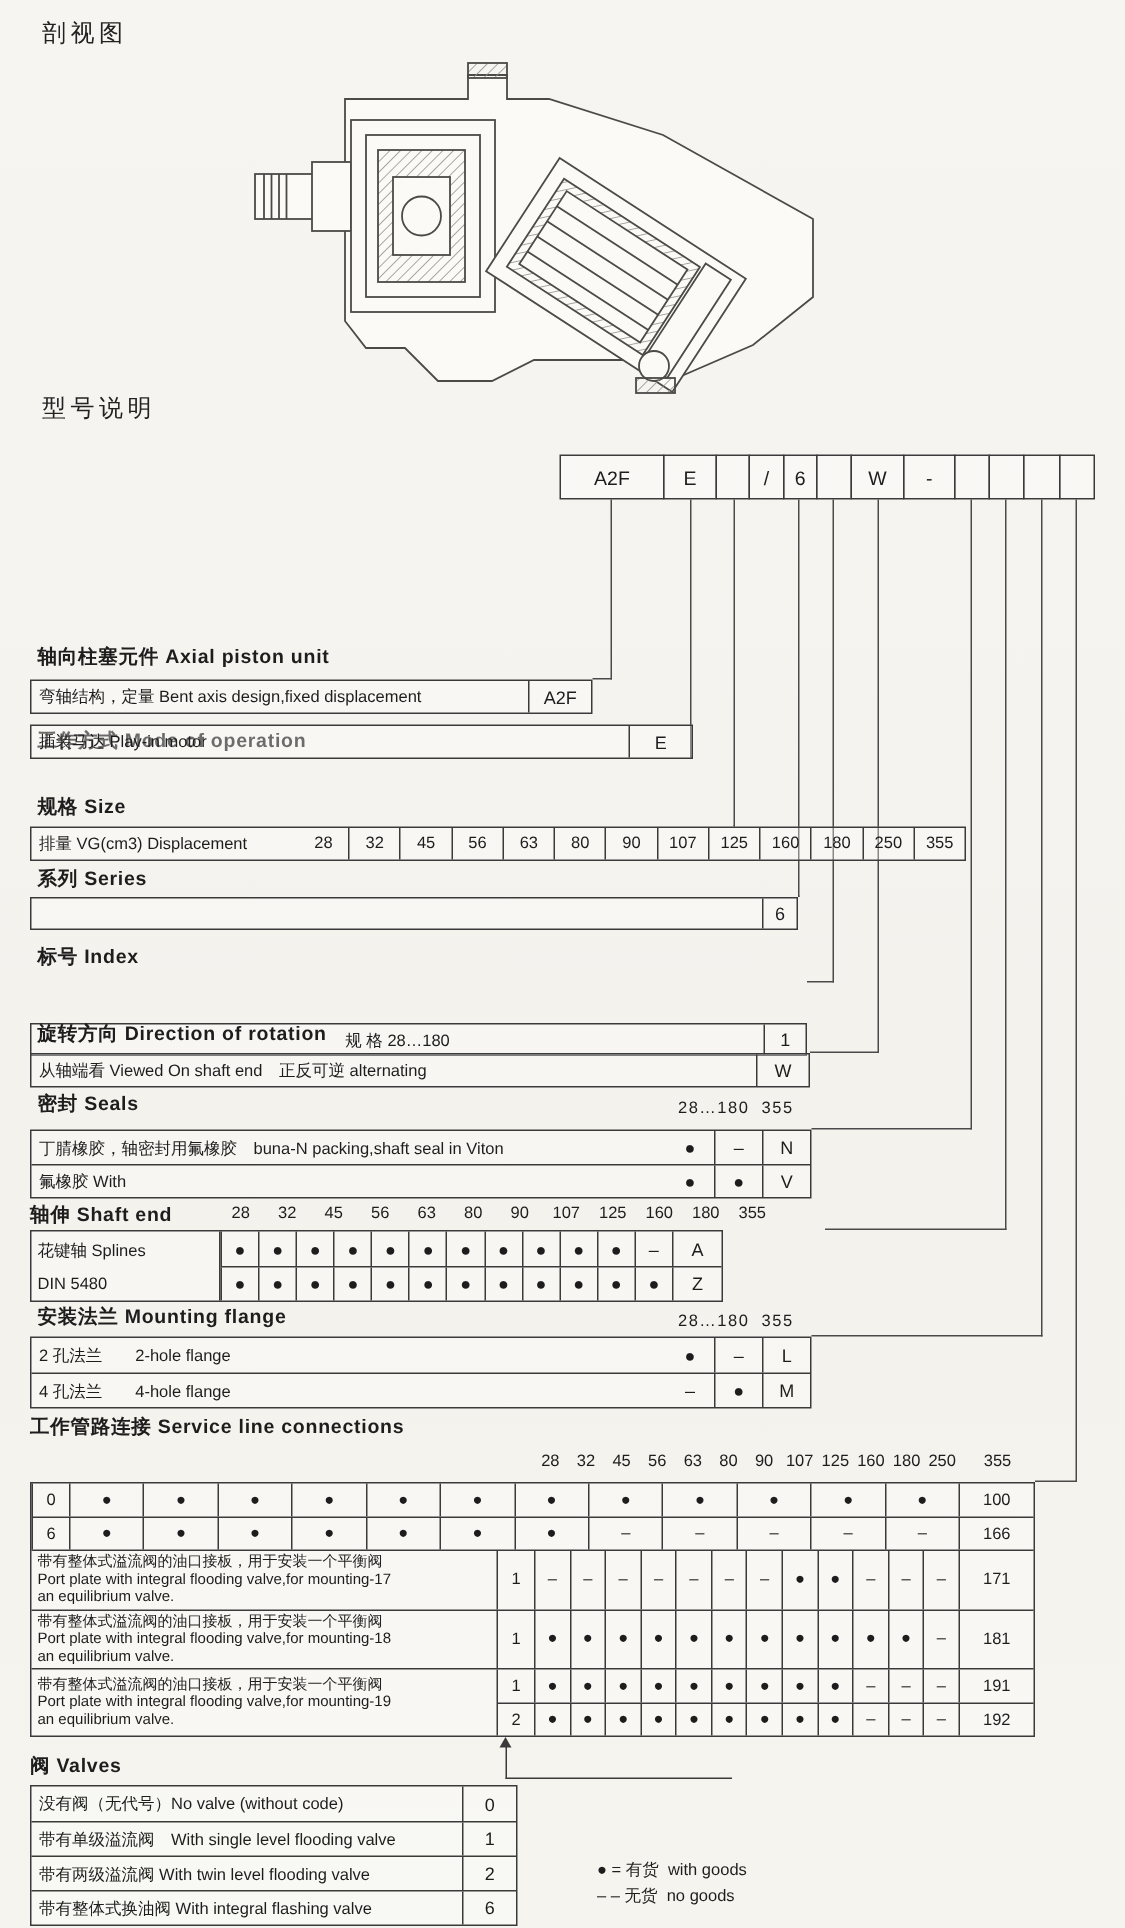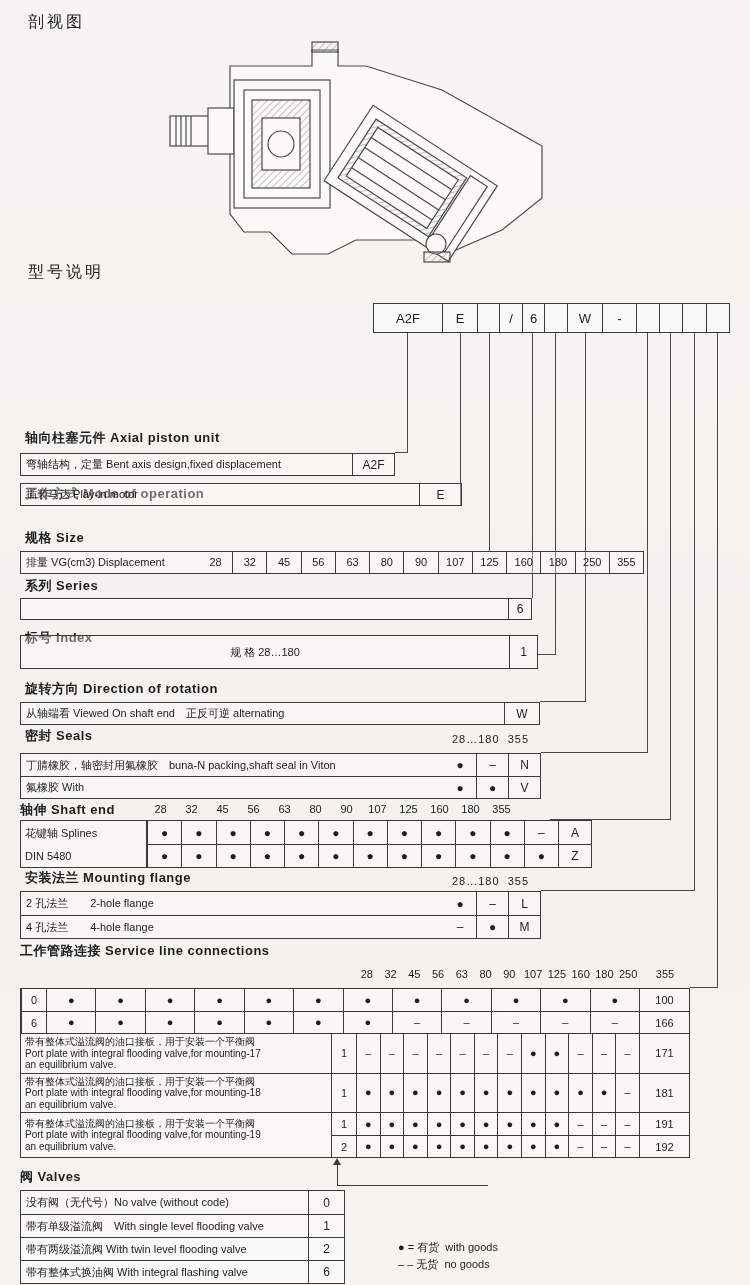--- a/index.html
+++ b/index.html
@@ -175,21 +175,21 @@
       </div>
   </div>
 
   <div class="abs sec-t" style="left:25px;top:577px">系列 Series</div>
   <div class="row abs" style="left:20px;top:598px;width:512px;height:22px">
     <div class="c" style="flex:1"></div>
     <div class="c codec" style="width:23px">6</div>
   </div>
 
   <div class="abs sec-t" style="left:25px;top:629px">标号 Index</div>
-  <div class="row abs" style="left:20px;top:635px;width:518px;height:34px">
+  <div class="row abs" style="left:20px;top:682px;width:518px;height:22px">
     <div class="c lab center" style="flex:1">规 格  28…180</div>
     <div class="c codec" style="width:28px">1</div>
   </div>
 
   <div class="abs sec-t" style="left:25px;top:680px">旋转方向 Direction of rotation</div>
   <div class="row abs" style="left:20px;top:702px;width:520px;height:23px">
     <div class="c lab" style="flex:1">从轴端看 Viewed On shaft end　正反可逆 alternating</div>
     <div class="c codec" style="width:35px">W</div>
   </div>
 
@@ -226,21 +226,21 @@
       <div>56</div>
       <div>63</div>
       <div>80</div>
       <div>90</div>
       <div>107</div>
       <div>125</div>
       <div>160</div>
       <div>180</div>
       <div>355</div>
     </div>
-  <div class="shaft abs" style="left:20px;top:820px;width:572px">
+  <div class="shaft abs" style="left:20px;top:820px;width:462px">
     <div class="sh-label">
 
     <div>花键轴 Splines</div>
         <div>DIN 5480</div>
       </div>
     <div class="sh-rows">
 
     <div class="sh-row">
         <div class="svc-syms">
 

